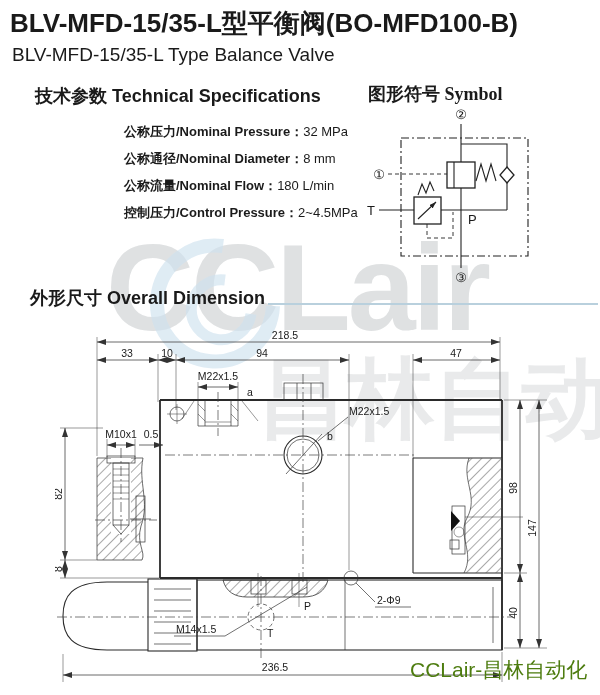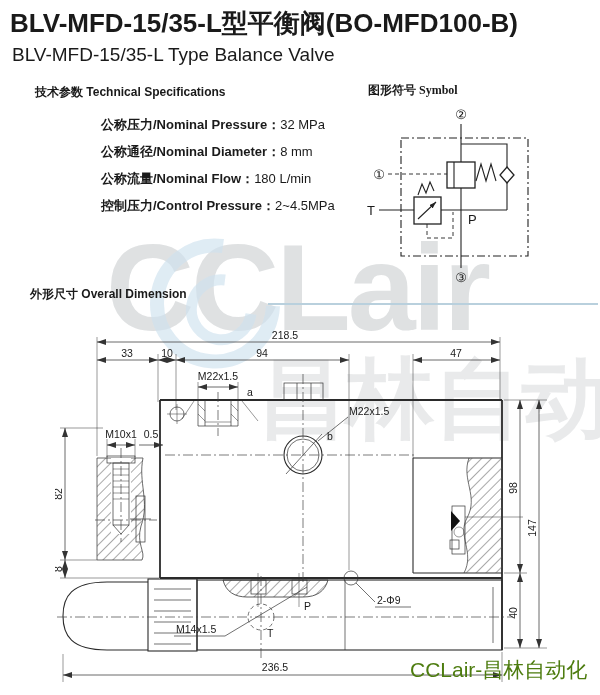--- a/index.html
+++ b/index.html
@@ -8,23 +8,23 @@
   .abs{position:absolute;}
   
   .wm-latin{left:106px;top:218px;font-size:122px;font-weight:bold;color:rgba(140,146,152,0.28);
             letter-spacing:-3px;white-space:nowrap;z-index:0;}
   .wm-zh{left:258px;top:340px;font-size:88px;font-weight:bold;color:rgba(145,150,156,0.20);
          white-space:nowrap;z-index:0;}
   .wm-swoosh{left:105px;top:228px;z-index:0;opacity:.65;}
   
   .title{left:10px;top:6px;font-size:26px;font-weight:bold;white-space:nowrap;z-index:2;}
   .subtitle{left:12px;top:44px;font-size:19px;z-index:2;}
-  h2{margin:0;font-size:12px;font-weight:bold;}
+  h2{margin:0;font-size:18px;font-weight:bold;}
   .specs{left:35px;top:84px;width:340px;z-index:2;}
-  .spec-list{margin:10px 0 0 66px;}
+  .spec-list{margin:10px 0 0 89px;}
   .spec-row{font-size:13px;line-height:27px;white-space:nowrap;}
   .spec-label{font-weight:bold;}
   .sym-head{left:368px;top:82px;z-index:2;font-family:Liberation Serif, serif;}
   .sym-svg{left:355px;top:98px;z-index:1;}
   .dim-head{left:30px;top:286px;z-index:2;}
   .blue-line{left:268px;top:303px;width:330px;height:2px;z-index:1;}
   .draw-svg{left:55px;top:330px;z-index:1;}
   .footer{left:410px;top:656px;font-size:21px;color:#4d7c0f;z-index:2;white-space:nowrap;}
   
   .t{stroke:#2a2a2a;stroke-width:1.8;fill:none}

